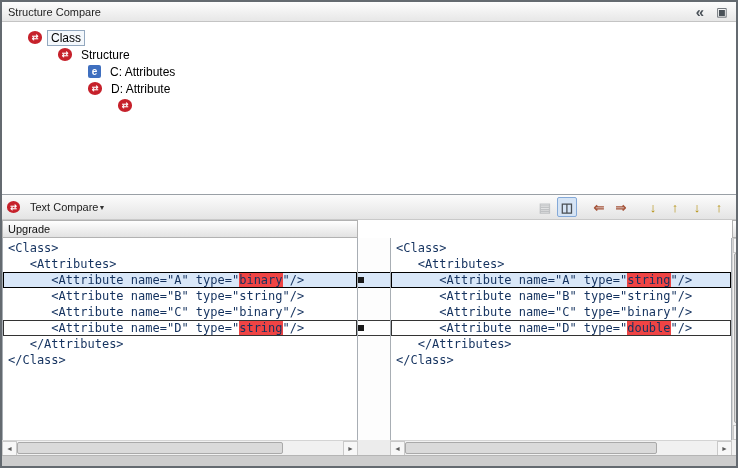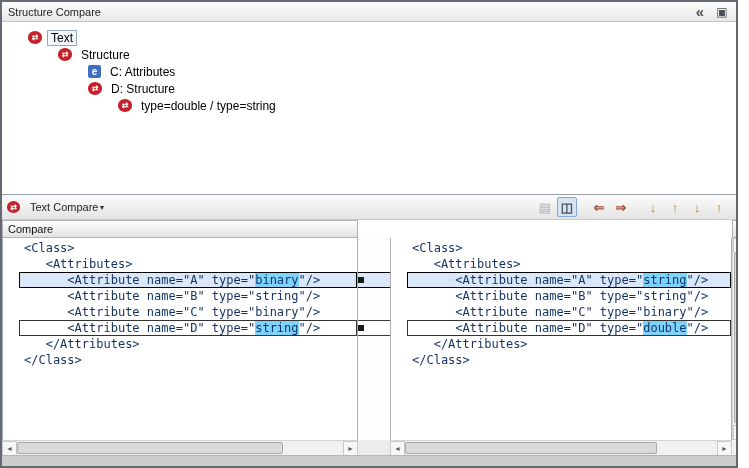--- a/index.html
+++ b/index.html
@@ -71,24 +71,24 @@
 
   
   .code {
     position:absolute; top:236px; height:202px; background:#fff;
     border-left:1px solid #a8aeb4; border-right:1px solid #a8aeb4;
     padding-top:2px; overflow:hidden; white-space:pre;
     font-family:"DejaVu Sans Mono", monospace; font-size:12px; color:#14325f;
   }
   #left-code  { left:0;     width:356px; }
   #right-code { left:388px; width:342px; }
-  .code-line { height:16px; line-height:14px; border:1px solid transparent; padding-left:4px;margin-left:16px; }
+  .code-line { height:16px; line-height:14px; border:1px solid transparent; padding-left:4px; }
   .code-line.selected { background:#d9e7f8; border-color:#000; }
   .code-line.boxed { border-color:#333; }
-  .hl { background:#7dd3fc; }
+  .hl { background:#ef4444; }
 
   
   .gutter { position:absolute; left:356px; top:236px; width:32px; height:202px; background:#fdfdfd; }
   .band { position:absolute; left:0; right:0; height:16px; }
   .band-a { top:34px; background:#d9e7f8; border-top:1px solid #000; border-bottom:1px solid #000; }
   .band-d { top:82px; background:#ffffff; border-top:1px solid #3a3a3a; border-bottom:1px solid #3a3a3a; }
   .handle { position:absolute; left:0; top:50%; margin-top:-3px; width:6px; height:6px; background:#1a1a1a; }
 
   
   .scrollbar { position:absolute; background:#f1f1f1; }
@@ -121,37 +121,36 @@
   <div class="section-header" id="structure-header">
     <span class="hdr-title">Structure Compare</span>
     <span class="hdr-icons">
       <span class="hdr-icon chevrons">«</span>
       <span class="hdr-icon">▣</span>
     </span>
   </div>
   <div class="tree" id="tree">
       <div class="tree-row" style="padding-left: 26px;">
         <span class="tree-icon change-icon">⇄</span>
-        <span class="tree-label selected">Text</span>
+        <span class="tree-label selected">Class</span>
       </div>
       <div class="tree-row" style="padding-left: 56px;">
         <span class="tree-icon change-icon">⇄</span>
         <span class="tree-label">Structure</span>
       </div>
       <div class="tree-row" style="padding-left: 86px;">
         <span class="tree-icon element-icon">e</span>
         <span class="tree-label">C: Attributes</span>
       </div>
       <div class="tree-row" style="padding-left: 86px;">
         <span class="tree-icon change-icon">⇄</span>
-        <span class="tree-label">D: Structure</span>
+        <span class="tree-label">D: Attribute</span>
       </div>
       <div class="tree-row" style="padding-left: 116px;">
         <span class="tree-icon change-icon">⇄</span>
-        <span class="tree-label">type=double / type=string</span>
       </div>
     </div>
 
   <div class="tc-header">
     <span class="tree-icon change-icon small">⇄</span>
     <span class="tc-menu">
       <span>Text Compare</span>
       <span class="tc-caret">▼</span>
     </span>
     <span class="toolbar" id="toolbar">
@@ -176,21 +175,21 @@
         <span class="tb-icon">
           <span class="tb-glyph" style="color: rgb(176, 138, 0);">↓</span>
         </span>
         <span class="tb-icon">
           <span class="tb-glyph" style="color: rgb(176, 138, 0);">↑</span>
         </span>
       </span>
   </div>
 
   <div class="pane-header" id="hdr-left">
-    <span>Compare</span>
+    <span>Upgrade</span>
   </div>
   <div class="pane-header" id="hdr-fill"></div>
 
   <div class="code" id="left-code"><div class="code-line"><span>&lt;Class&gt;</span></div><div class="code-line"><span>   &lt;Attributes&gt;</span></div><div class="code-line selected"><span>      &lt;Attribute name="A" type="</span><span class="hl">binary</span><span>"/&gt;</span></div><div class="code-line"><span>      &lt;Attribute name="B" type="string"/&gt;</span></div><div class="code-line"><span>      &lt;Attribute name="C" type="binary"/&gt;</span></div><div class="code-line boxed"><span>      &lt;Attribute name="D" type="</span><span class="hl">string</span><span>"/&gt;</span></div><div class="code-line"><span>   &lt;/Attributes&gt;</span></div><div class="code-line"><span>&lt;/Class&gt;</span></div></div>
   <div class="code" id="right-code"><div class="code-line"><span>&lt;Class&gt;</span></div><div class="code-line"><span>   &lt;Attributes&gt;</span></div><div class="code-line selected"><span>      &lt;Attribute name="A" type="</span><span class="hl">string</span><span>"/&gt;</span></div><div class="code-line"><span>      &lt;Attribute name="B" type="string"/&gt;</span></div><div class="code-line"><span>      &lt;Attribute name="C" type="binary"/&gt;</span></div><div class="code-line boxed"><span>      &lt;Attribute name="D" type="</span><span class="hl">double</span><span>"/&gt;</span></div><div class="code-line"><span>   &lt;/Attributes&gt;</span></div><div class="code-line"><span>&lt;/Class&gt;</span></div></div>
 
   <div class="gutter">
     <div class="band band-a">
       <span class="handle"></span>
     </div>

